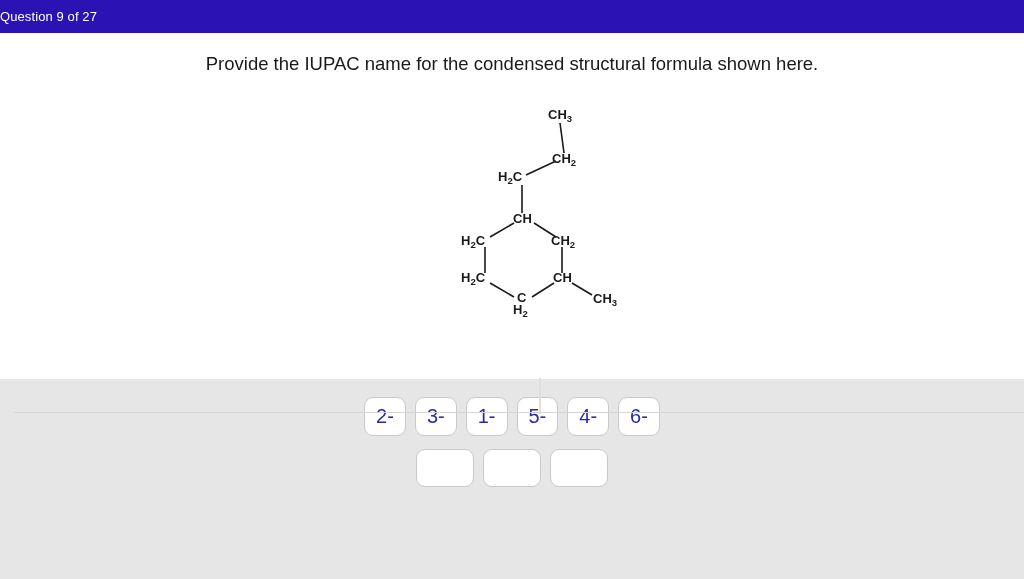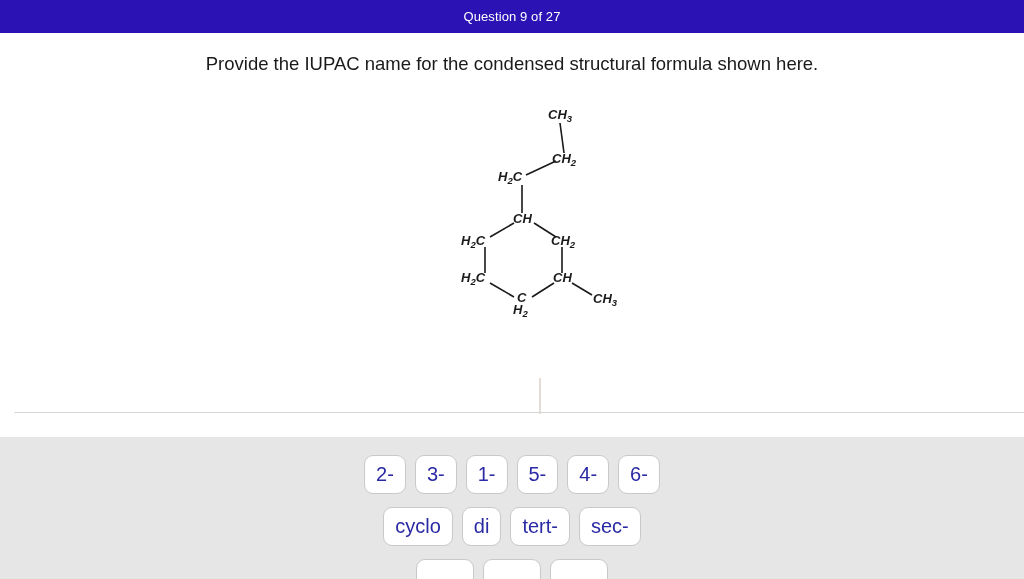--- a/index.html
+++ b/index.html
@@ -14,54 +14,52 @@
     font-family: "Liberation Sans", sans-serif;
     -webkit-font-smoothing: antialiased;
   }
 
   
   .header {
     height: 33px;
     background: #2b12b5;
     display: flex;
     align-items: center;
-    justify-content: center;
   }
   .header-title {
     color: #ffffff;
     font-size: 13px;
     font-family: "Liberation Sans", sans-serif;
     letter-spacing: 0.1px;
   }
 
   
   .question-area {
     position: relative;
-    height: 404px;
+    height: 346px;
     background: #ffffff;
   }
   .question-text {
     position: absolute;
     left: 0;
     right: 0;
     top: 20px;
     text-align: center;
     font-size: 18.5px;
     color: #1a1a1a;
     font-family: "Liberation Sans", sans-serif;
   }
 
   
   .structure-figure {
     position: absolute;
     left: 452px;
     top: 62px;
     width: 190px;
     height: 230px;
-    font-style: italic;
   }
   .structure-figure svg {
     display: block;
   }
   .atom-label {
     font-family: "Liberation Sans", sans-serif;
     font-size: 13px;
     font-weight: bold;
     fill: #1a1a1a;
   }
@@ -205,26 +203,20 @@
 
   <div class="token-row">
     <div class="token">2-</div>
     <div class="token">3-</div>
     <div class="token">1-</div>
     <div class="token">5-</div>
     <div class="token">4-</div>
     <div class="token">6-</div>
   </div>
 
-  <div class="token-row">
-    <div class="token">cyclo</div>
-    <div class="token">di</div>
-    <div class="token">tert-</div>
-    <div class="token">sec-</div>
-  </div>
 
 
   <div class="token-row">
     <div class="token cut" style="min-width:58px"></div>
     <div class="token cut" style="min-width:58px"></div>
     <div class="token cut" style="min-width:58px"></div>
   </div>
 
 </div>
 

